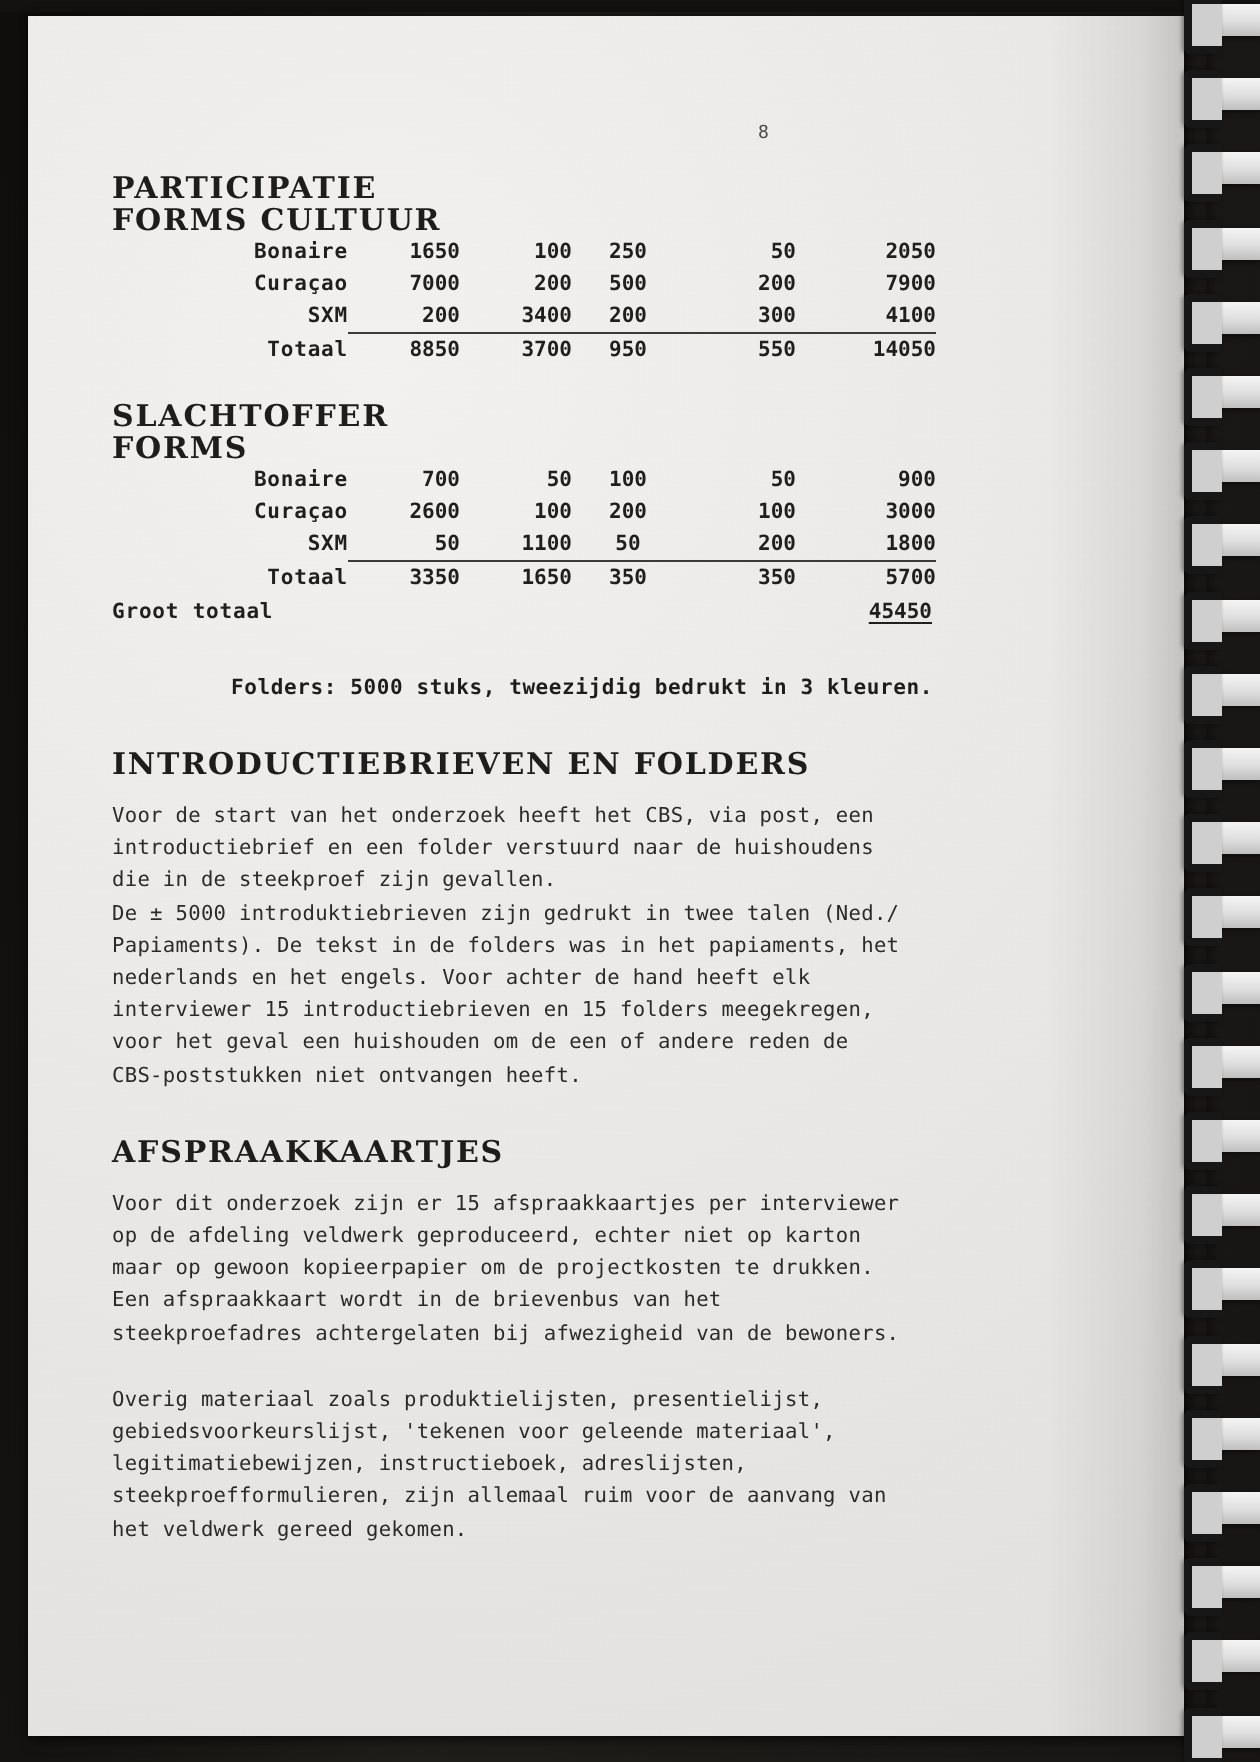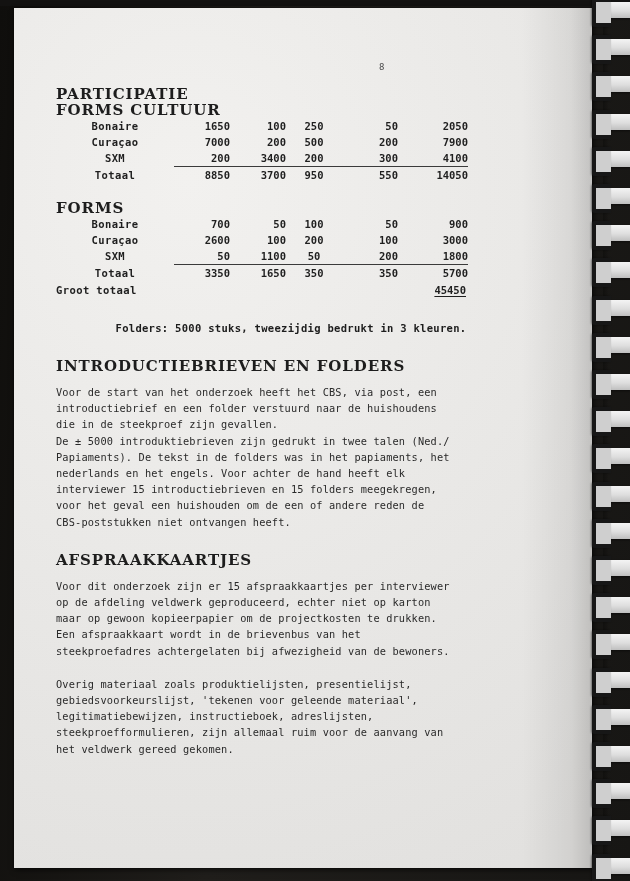--- a/index.html
+++ b/index.html
@@ -97,21 +97,21 @@
     font-size: 10.5px;
     font-weight: bold;
     color: #1f1f1f;
   }
   table.fig td {
     padding: 0;
     height: 16px;
     line-height: 16px;
     white-space: nowrap;
   }
-  td.lbl { text-align: center; width: 118px; letter-spacing: .4px; margin-top: 12px; }
+  td.lbl { text-align: right; width: 118px; letter-spacing: .4px; margin-top: 12px; }
   td.n   { text-align: right; margin-top: 40px; }
   td.c1 { width: 56px; }
   td.c2 { width: 56px; }
   td.c3 { width: 56px; text-align: center; }
   td.c4 { width: 56px; }
   td.c5 { width: 70px; }
   tr.ruled td.n { border-bottom: 1.6px solid #3a3a3a; }
 
   .grand {
     width: 412px;
@@ -262,20 +262,21 @@
           <td class="n c3">950</td>
           <td class="n c4">550</td>
           <td class="n c5">14050</td>
         </tr>
       </tbody>
     </table>
 
     <div class="gap-m"></div>
 
     <div>
+      <div class="hd">SLACHTOFFER</div>
       <div class="hd">FORMS</div>
     </div>
     <table class="fig">
       <tbody>
         <tr>
           <td class="lbl">Bonaire</td>
           <td class="n c1">700</td>
           <td class="n c2">50</td>
           <td class="n c3">100</td>
           <td class="n c4">50</td>

